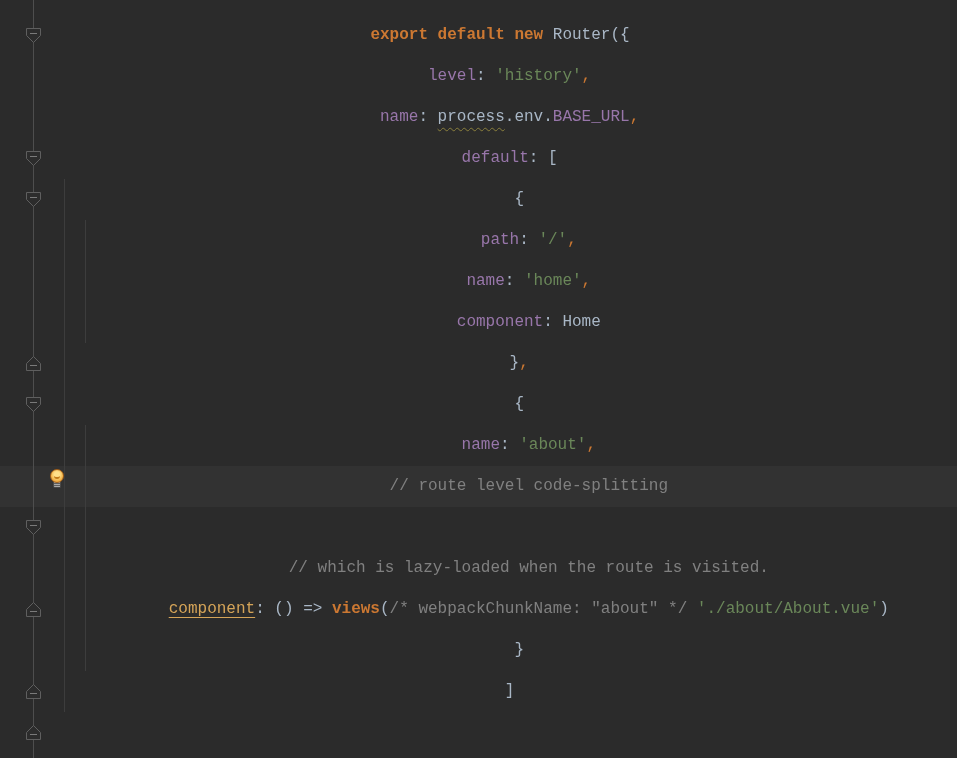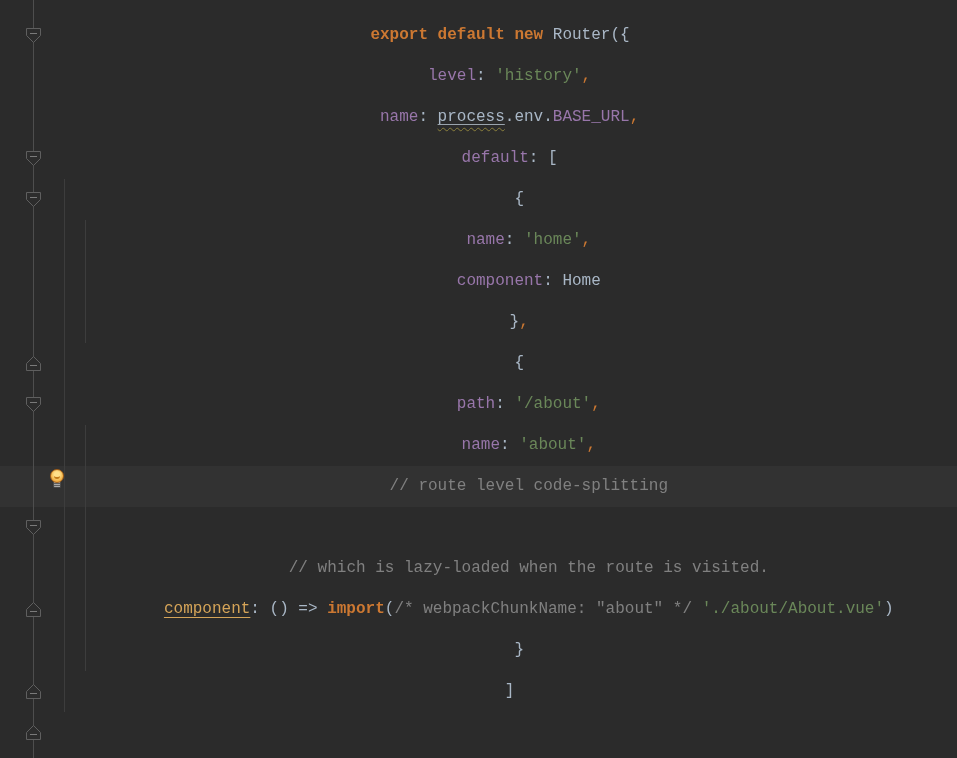--- a/index.html
+++ b/index.html
@@ -17,21 +17,21 @@
   .indent-guide{position:absolute;width:1px;background:#3d3d3d}
   .code{position:absolute;left:43px;top:15px;right:0}
   .code-line{height:41px;line-height:41px;white-space:pre}
   .tok-plain{color:var(--plain,#a9b7c6)}
   .tok-kw{color:var(--kw,#cc7832);font-weight:bold}
   .tok-prop{color:var(--prop,#9876aa)}
   .tok-str{color:var(--str,#6a8759)}
   .tok-comma{color:var(--kw,#cc7832)}
   .tok-cmt{color:var(--cmt,#808080)}
   .tok-warn{color:var(--warn,#d5a458);text-decoration:underline;text-decoration-color:var(--warn,#d5a458);text-underline-offset:4px;text-decoration-thickness:1px}
-  .tok-proc{color:var(--plain,#a9b7c6);text-decoration:underline;text-decoration-color:#9aa4ad;text-underline-offset:3px;text-decoration-thickness:1px}
+  .tok-proc{color:var(--plain,#a9b7c6);text-decoration-color:#9aa4ad;text-underline-offset:3px;text-decoration-thickness:1px}
   .tok-proc-inner{text-decoration:underline wavy #8a7f3c;text-underline-offset:6px;text-decoration-thickness:1px}
   
   .bulb{position:absolute;left:49px;width:16px;height:22px}
   .bulb-glass{width:14px;height:14px;margin:0 auto;border-radius:50%;
     background:radial-gradient(circle at 50% 38%,#ffe08a 0 28%,#f5b94f 60%,#e08c2e 100%);
     border:1px solid #a35f17;position:relative;box-sizing:border-box}
   .bulb-glass::after{content:"";position:absolute;left:3px;top:4px;width:6px;height:3px;
     border-bottom:2px solid #c07a1a;border-radius:0 0 3px 3px}
   .bulb-base{width:8px;height:6px;margin:-1px auto 0;
     background:repeating-linear-gradient(#a8a8a8 0 1px,#5f5f5f 1px 2px);
@@ -89,26 +89,26 @@
           <path d="M1.5 15.5 H15.5 V8.5 L8.5 1.5 L1.5 8.5 Z" fill="#2c2c2c" stroke="#5f5f5f"></path>
           <path d="M5 10.5 H12" stroke="#7a7a7a"></path>
         </svg></div>
     </div>
   <div class="code">
       <div class="code-line"><span></span><span class="tok-kw">export default new</span><span class="tok-plain"> Router({</span></div>
       <div class="code-line"><span>  </span><span class="tok-prop">level</span><span class="tok-plain">: </span><span class="tok-str">'history'</span><span class="tok-comma">,</span></div>
       <div class="code-line"><span>  </span><span class="tok-prop">name</span><span class="tok-plain">: </span><span class="tok-proc"><span class="tok-proc-inner">process</span></span><span class="tok-plain">.env.</span><span class="tok-prop">BASE_URL</span><span class="tok-comma">,</span></div>
       <div class="code-line"><span>  </span><span class="tok-prop">default</span><span class="tok-plain">: [</span></div>
       <div class="code-line"><span>    </span><span class="tok-plain">{</span></div>
+      <div class="code-line"><span>      </span><span class="tok-prop">path</span><span class="tok-plain">: </span><span class="tok-str">'/'</span><span class="tok-comma">,</span></div>
       <div class="code-line"><span>      </span><span class="tok-prop">name</span><span class="tok-plain">: </span><span class="tok-str">'home'</span><span class="tok-comma">,</span></div>
       <div class="code-line"><span>      </span><span class="tok-prop">component</span><span class="tok-plain">: </span><span class="tok-plain">Home</span></div>
       <div class="code-line"><span>    </span><span class="tok-plain">}</span><span class="tok-comma">,</span></div>
       <div class="code-line"><span>    </span><span class="tok-plain">{</span></div>
-      <div class="code-line"><span>      </span><span class="tok-prop">path</span><span class="tok-plain">: </span><span class="tok-str">'/about'</span><span class="tok-comma">,</span></div>
       <div class="code-line"><span>      </span><span class="tok-prop">name</span><span class="tok-plain">: </span><span class="tok-str">'about'</span><span class="tok-comma">,</span></div>
       <div class="code-line"><span>      </span><span class="tok-cmt">// route level code-splitting</span></div>
       <div class="code-line"><span>      </span></div>
       <div class="code-line"><span>      </span><span class="tok-cmt">// which is lazy-loaded when the route is visited.</span></div>
-      <div class="code-line"><span>      </span><span class="tok-warn">component</span><span class="tok-plain">: () =&gt; </span><span class="tok-kw">import</span><span class="tok-plain">(</span><span class="tok-cmt">/* webpackChunkName: "about" */</span><span class="tok-plain"> </span><span class="tok-str">'./about/About.vue'</span><span class="tok-plain">)</span></div>
+      <div class="code-line"><span>      </span><span class="tok-warn">component</span><span class="tok-plain">: () =&gt; </span><span class="tok-kw">views</span><span class="tok-plain">(</span><span class="tok-cmt">/* webpackChunkName: "about" */</span><span class="tok-plain"> </span><span class="tok-str">'./about/About.vue'</span><span class="tok-plain">)</span></div>
       <div class="code-line"><span>    </span><span class="tok-plain">}</span></div>
       <div class="code-line"><span>  </span><span class="tok-plain">]</span></div>
     </div>
 </div>
 
 </body></html>

